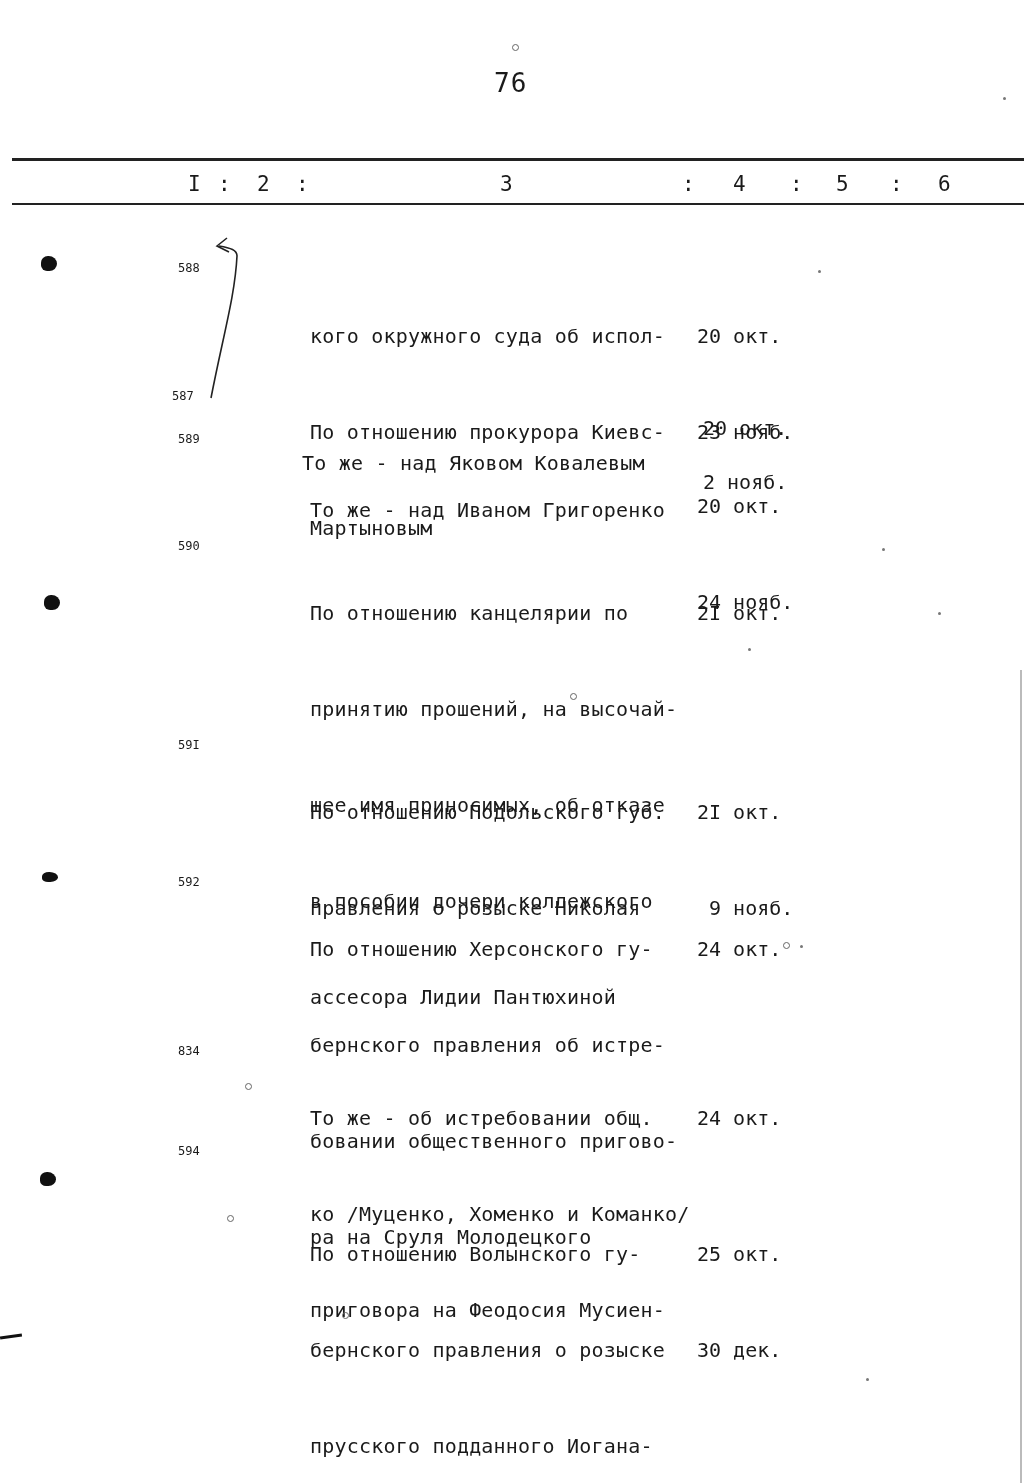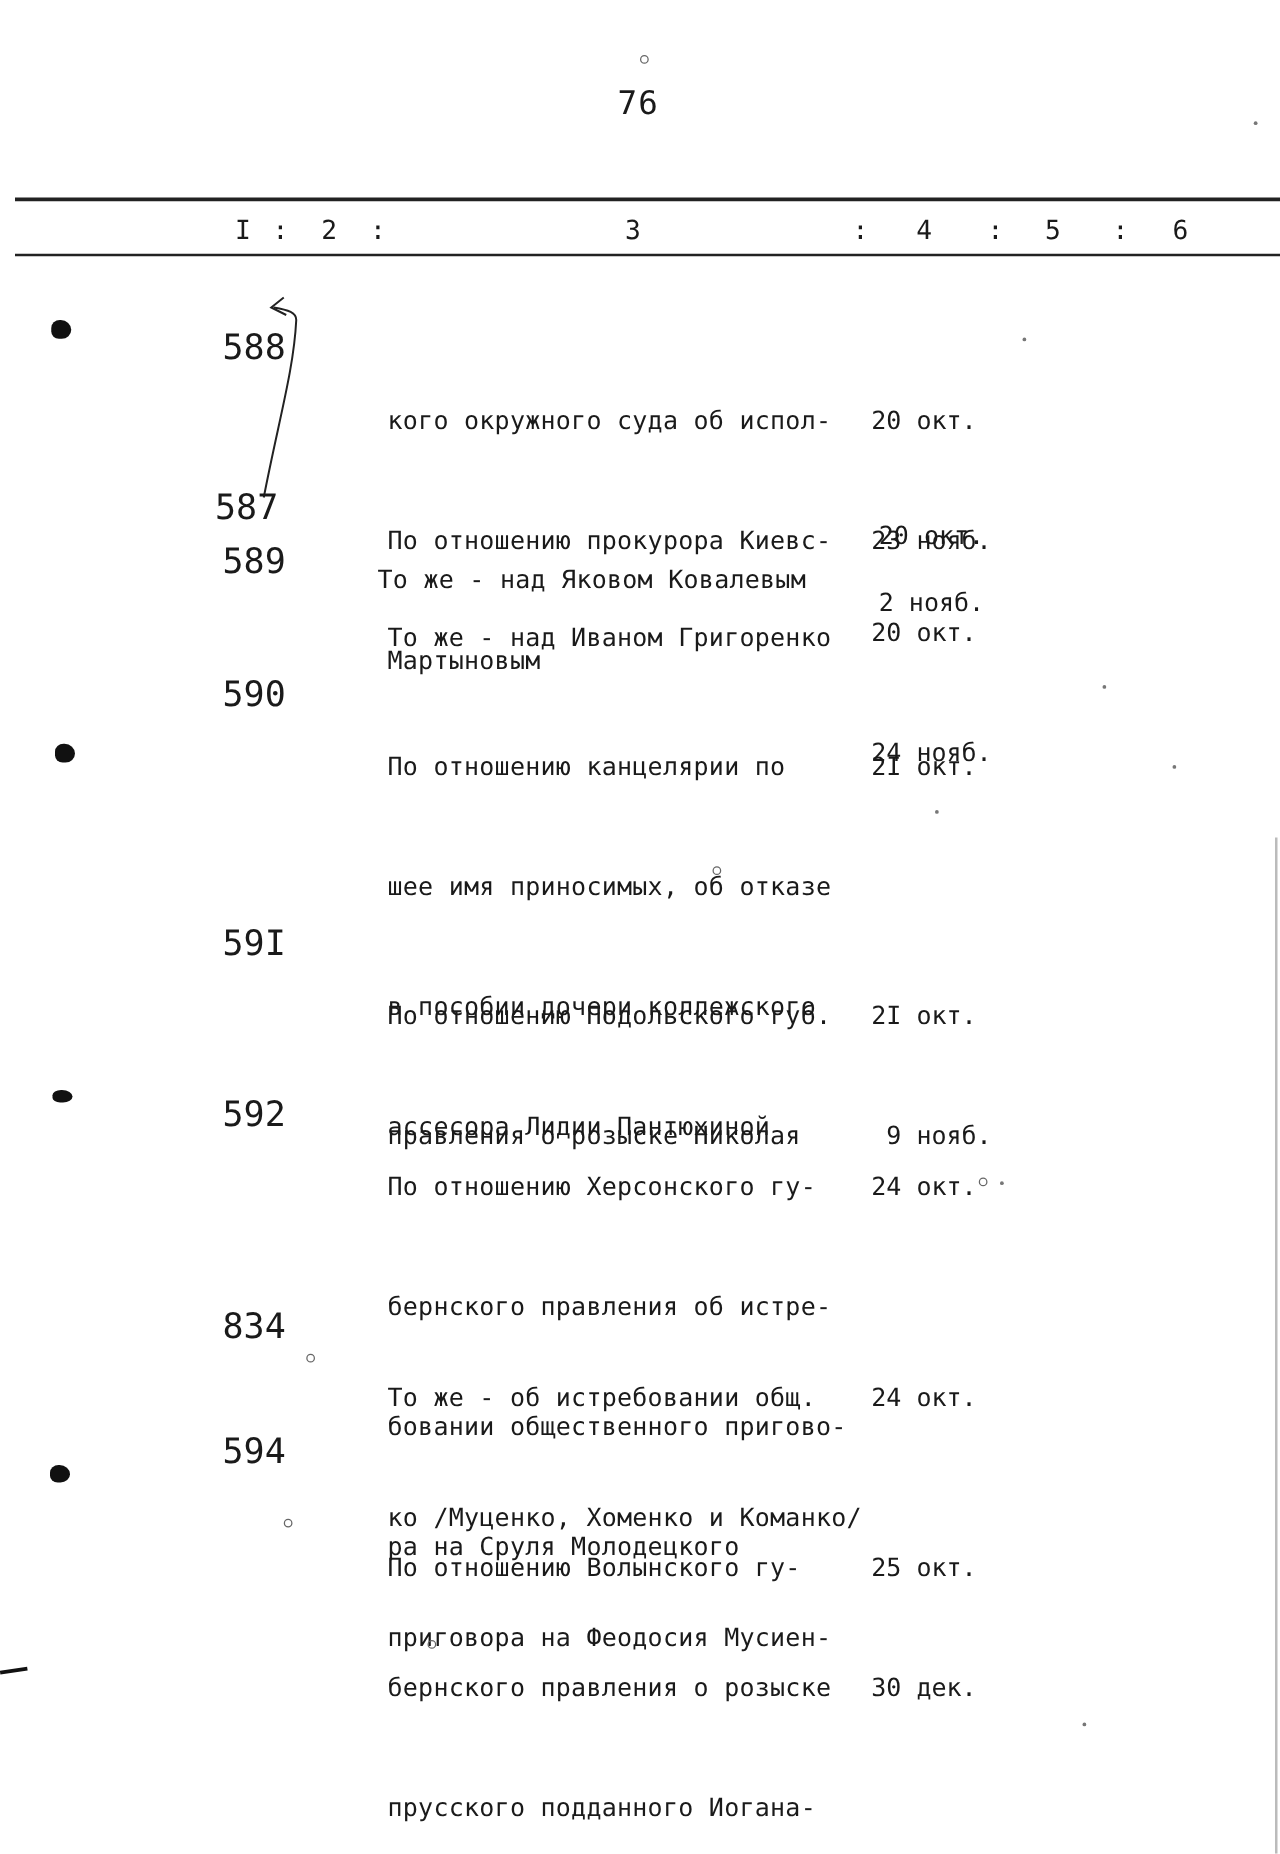--- a/index.html
+++ b/index.html
@@ -31,21 +31,21 @@
     .rule.top { top: 158px; height: 3px; }
     .rule.bottom { top: 203px; height: 2px; }
     .col-header {
       position: absolute;
       top: 172px;
       font-size: 21px;
       white-space: pre;
     }
     .entry-num {
       position: absolute;
-      font-size: 28px;
+      font-size: 12px;
       left: 178px;
     }
     .entry-text {
       position: absolute;
       left: 310px;
       font-size: 20px;
       line-height: 32px;
       white-space: pre;
       letter-spacing: 0.2px;
     }
@@ -161,20 +161,21 @@
   <div class="entry-dates" style="top:426px">
     <div>20 окт.</div>
     <div>24 нояб.</div>
   </div>
 </div>
 
 <div class="entry">
   <span class="entry-num" style="top:539px">590</span>
   <div class="entry-text" style="top:533px">
     <div>По отношению канцелярии по</div>
+    <div>принятию прошений, на высочай-</div>
     <div>шее имя приносимых, об отказе</div>
     <div>в пособии дочери коллежского</div>
     <div>ассесора Лидии Пантюхиной</div>
   </div>
   <div class="entry-dates" style="top:533px">
     <div>2I окт.</div>
   </div>
 </div>
 
 <div class="entry">

